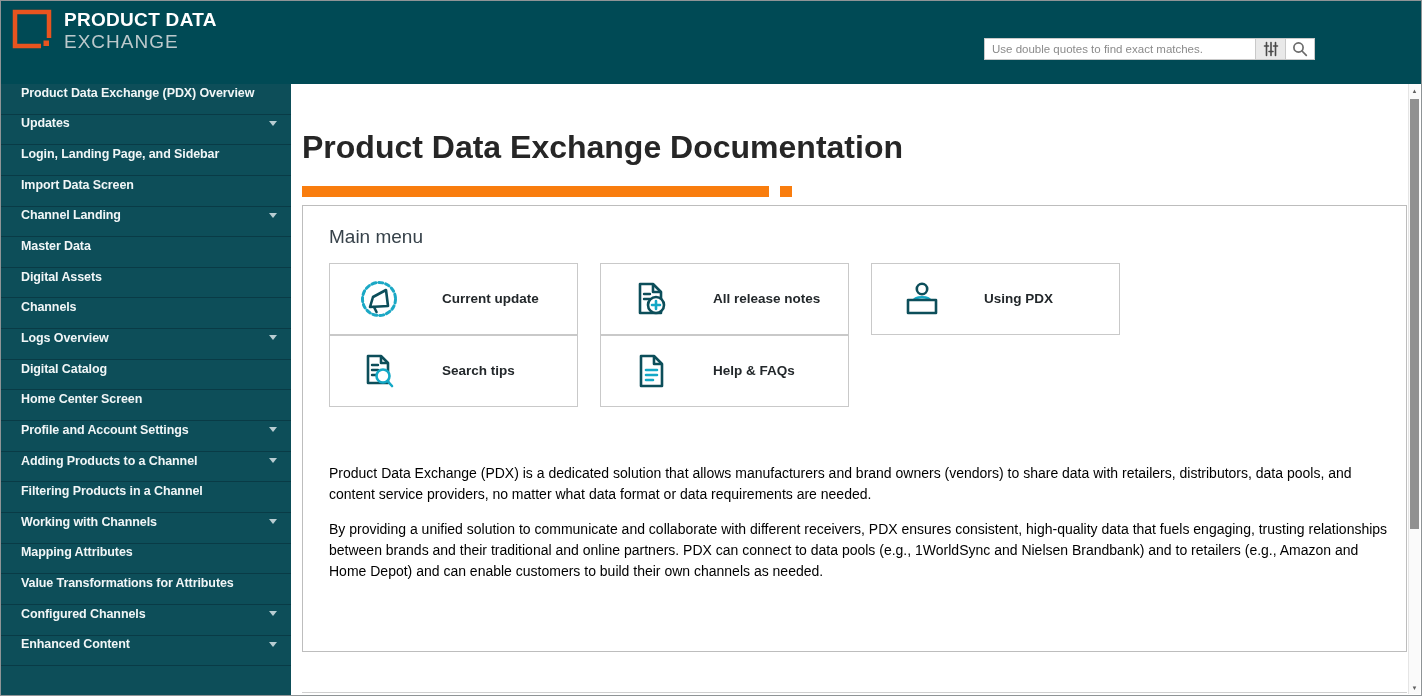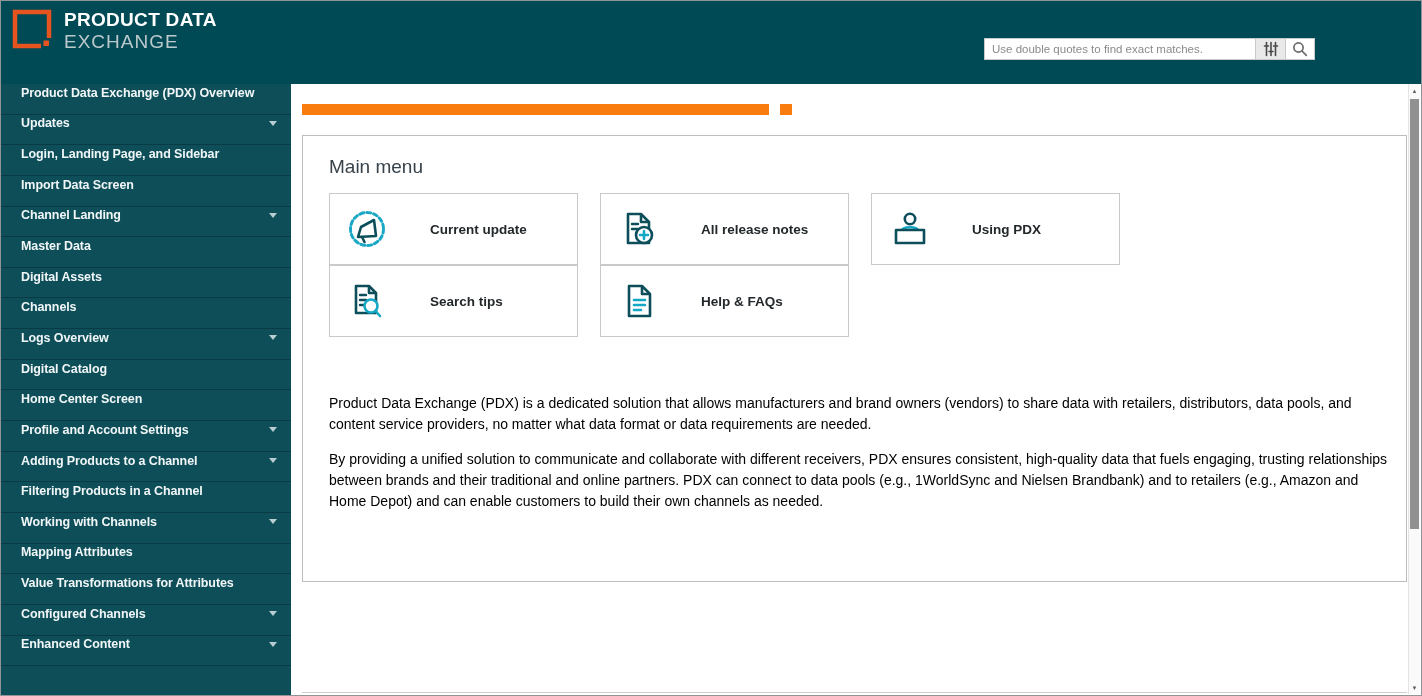--- a/index.html
+++ b/index.html
@@ -31,27 +31,27 @@
   .chevron{width:0;height:0;border-left:4.5px solid transparent;border-right:4.5px solid transparent;
     border-top:5px solid #b9cdd2;margin-left:8px;flex:0 0 auto;}
 
   
   .content{position:absolute;left:290px;top:83px;right:12px;bottom:0;background:#fff;overflow:hidden;}
   .content h1{margin:45px 0 0 11px;font-size:32px;font-weight:700;color:#262626;line-height:1.15;}
   .title-rule{margin:20px 0 0 11px;display:flex;align-items:center;gap:11px;}
   .rule-long{width:467px;height:11px;background:#f97d0e;}
   .rule-dot{width:12px;height:11px;background:#f97d0e;}
 
-  .panel{margin:20px 0 0 11px;width:calc(100% - 13px);height:447px;box-sizing:border-box;
+  .panel{margin:8px 0 0 11px;width:calc(100% - 13px);height:447px;box-sizing:border-box;
     border:1px solid #bdbdbd;padding:16px 14px 0 26px;overflow:hidden;background:#fff;}
   .sec-heading{margin:4px 0 15px 0;font-size:19px;font-weight:400;color:#37424a;}
   .section + .section .sec-heading{margin-top:36px;}
   .card-row{display:flex;gap:22px;}
   .card{width:249px;height:72px;box-sizing:border-box;border:1px solid #c9c9c9;background:#fff;
-    display:flex;align-items:center;padding-left:16px;cursor:pointer;}
+    display:flex;align-items:center;padding-left:28px;cursor:pointer;}
   .card-icon{width:44px;height:44px;flex:0 0 auto;display:flex;align-items:center;justify-content:center;}
   .card-label{margin-left:40px;font-size:13.5px;font-weight:700;color:#23282b;white-space:nowrap;}
   .paragraphs{margin-top:56px;}
   .paragraphs p{margin:0 0 14px 0;font-size:14px;line-height:1.5;color:#000000;}
 
   .next-panel-edge{position:absolute;left:11px;right:2px;top:608px;border-top:1px solid #cfcfcf;}
 
   
   .scrollbar{position:absolute;top:83px;right:1px;width:11px;bottom:1px;background:#fafafa;
     border-left:1px solid #e5e5e5;cursor:pointer;}
@@ -169,20 +169,21 @@
     <span class="side-label">Configured Channels</span>
     <span class="chevron"></span>
   </div>
       <div class="side-item">
     <span class="side-label">Enhanced Content</span>
     <span class="chevron"></span>
   </div>
     </nav>
 
   <main class="content">
+    <h1>Product Data Exchange Documentation</h1>
     <div class="title-rule">
       <div class="rule-long"></div>
       <div class="rule-dot"></div>
     </div>
 
     <section class="panel">
       <div id="sections">
           <div class="section">
     <h2 class="sec-heading">Main menu</h2>
     <div class="card-row">

